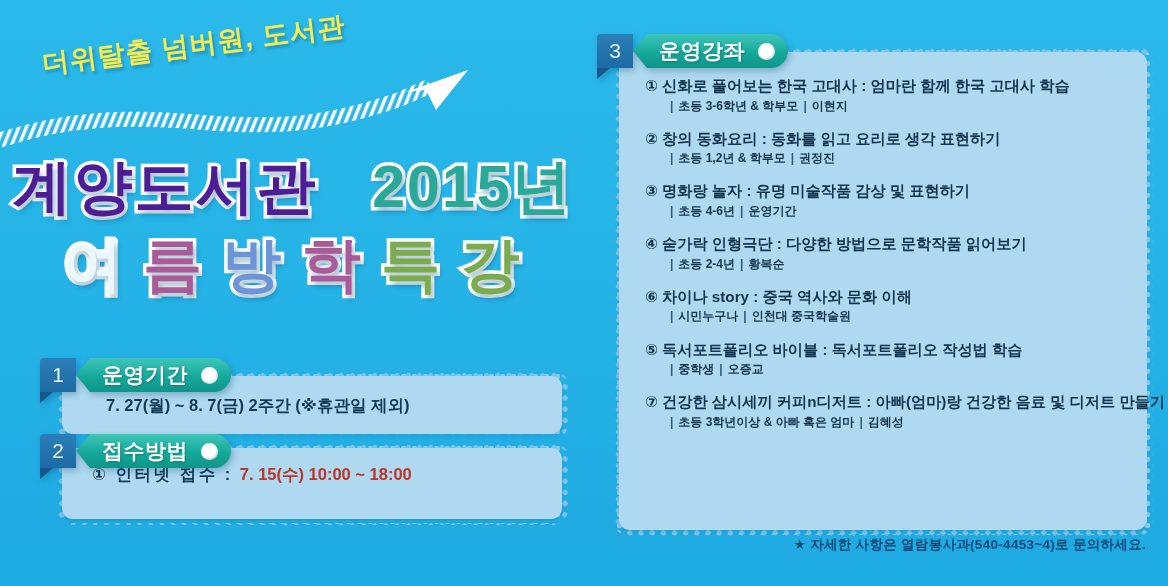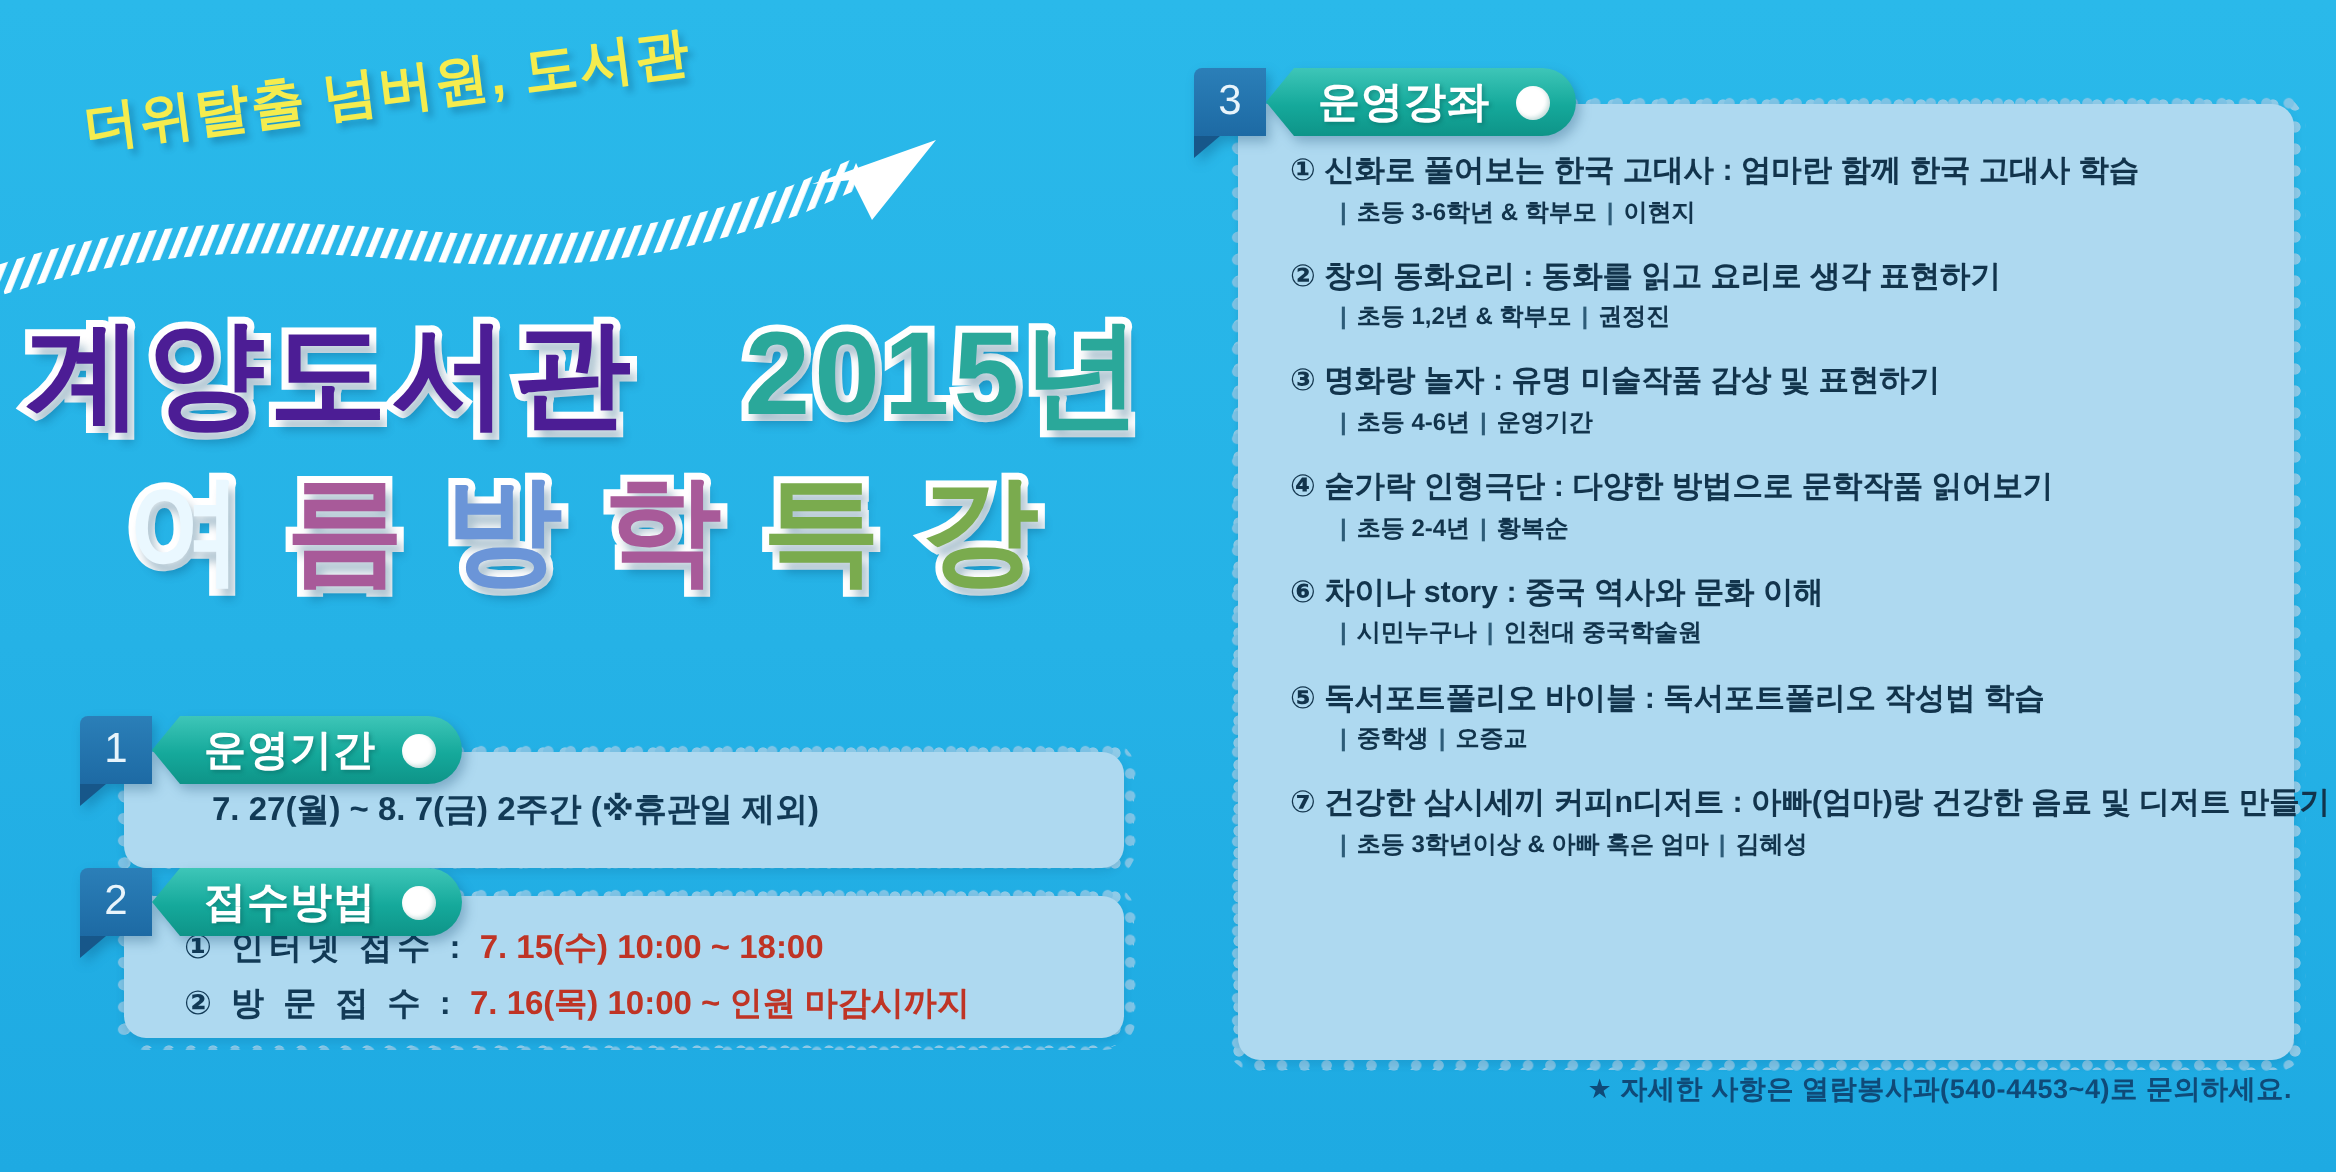--- a/index.html
+++ b/index.html
@@ -273,23 +273,20 @@
     <div class="badge-tab">
       <span>접수방법</span>
       <span class="badge-dot"></span>
     </div>
   </div>
   <div class="panel" id="panel2">
     <div class="panel-dots"></div>
     <div class="body-line">
       <span class="lbl-sp">① 인터넷 접수 : </span><span class="red">7. 15(수) 10:00 ~ 18:00</span>
     </div>
-    <div class="body-line">
-      <span class="lbl-sp">② 방 문 접 수 : </span><span class="red">7. 16(목) 10:00 ~ 인원 마감시까지</span>
-    </div>
   </div>
 </div>
 
 <div id="right-col">
   <div class="sec-badge" id="sec3-badge">
     <div class="badge-num">3</div>
     <div class="badge-tab">
       <span>운영강좌</span>
       <span class="badge-dot"></span>
     </div>

